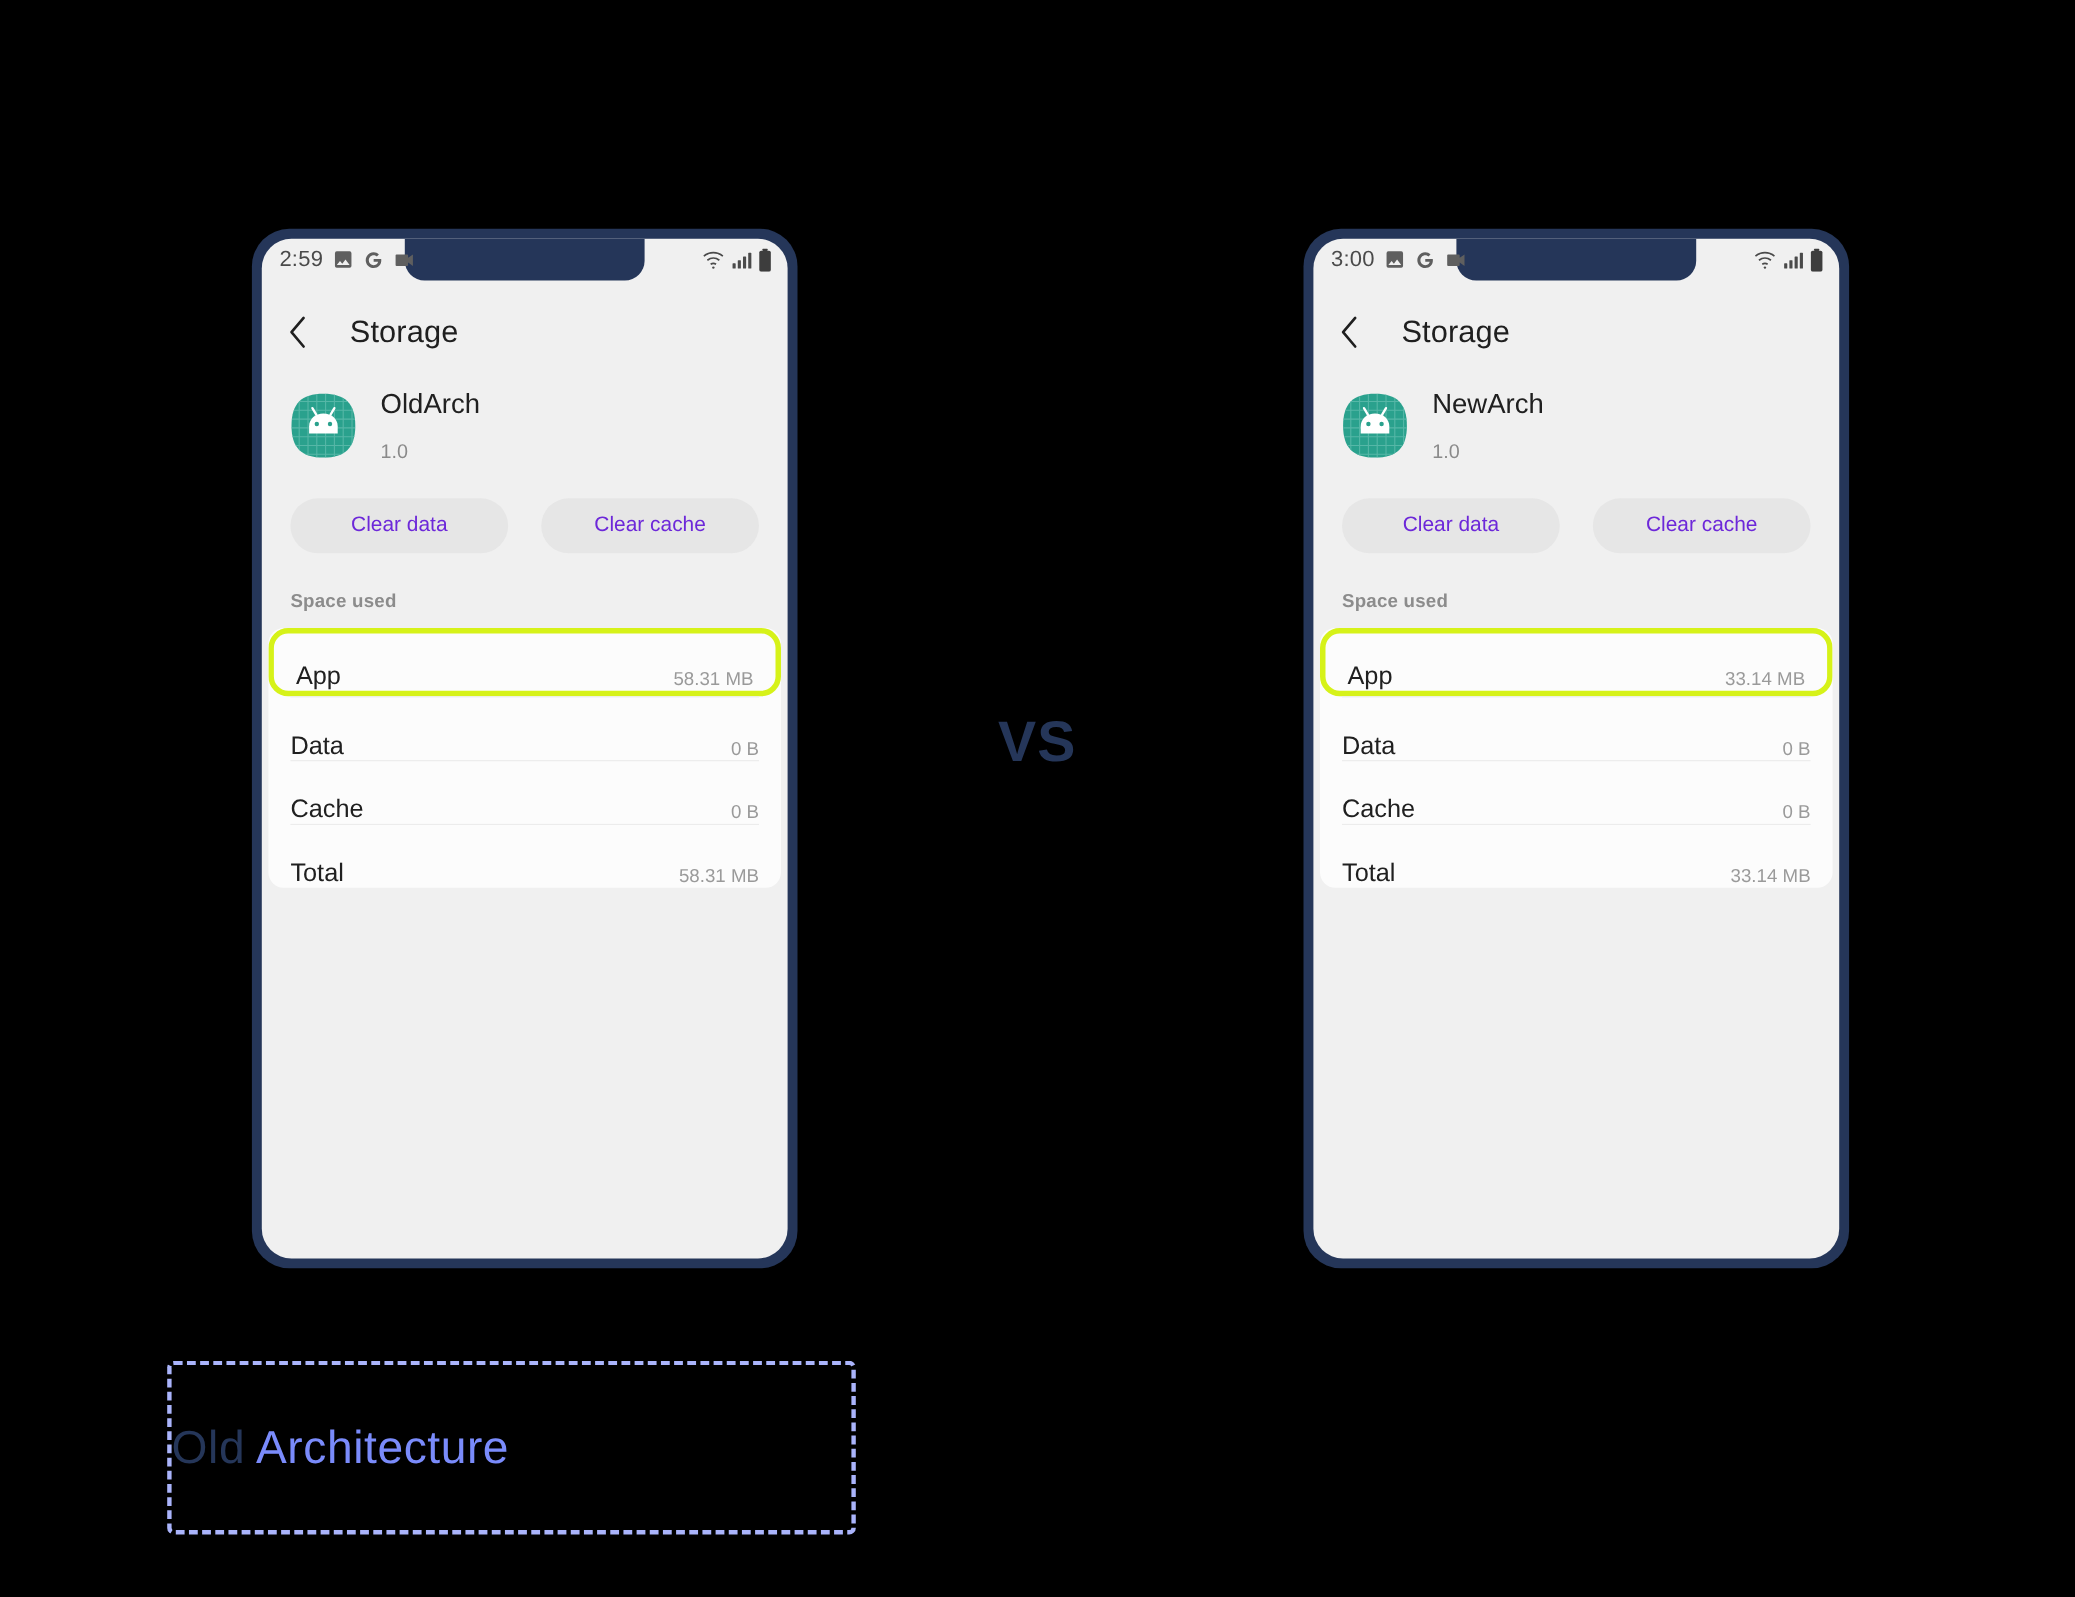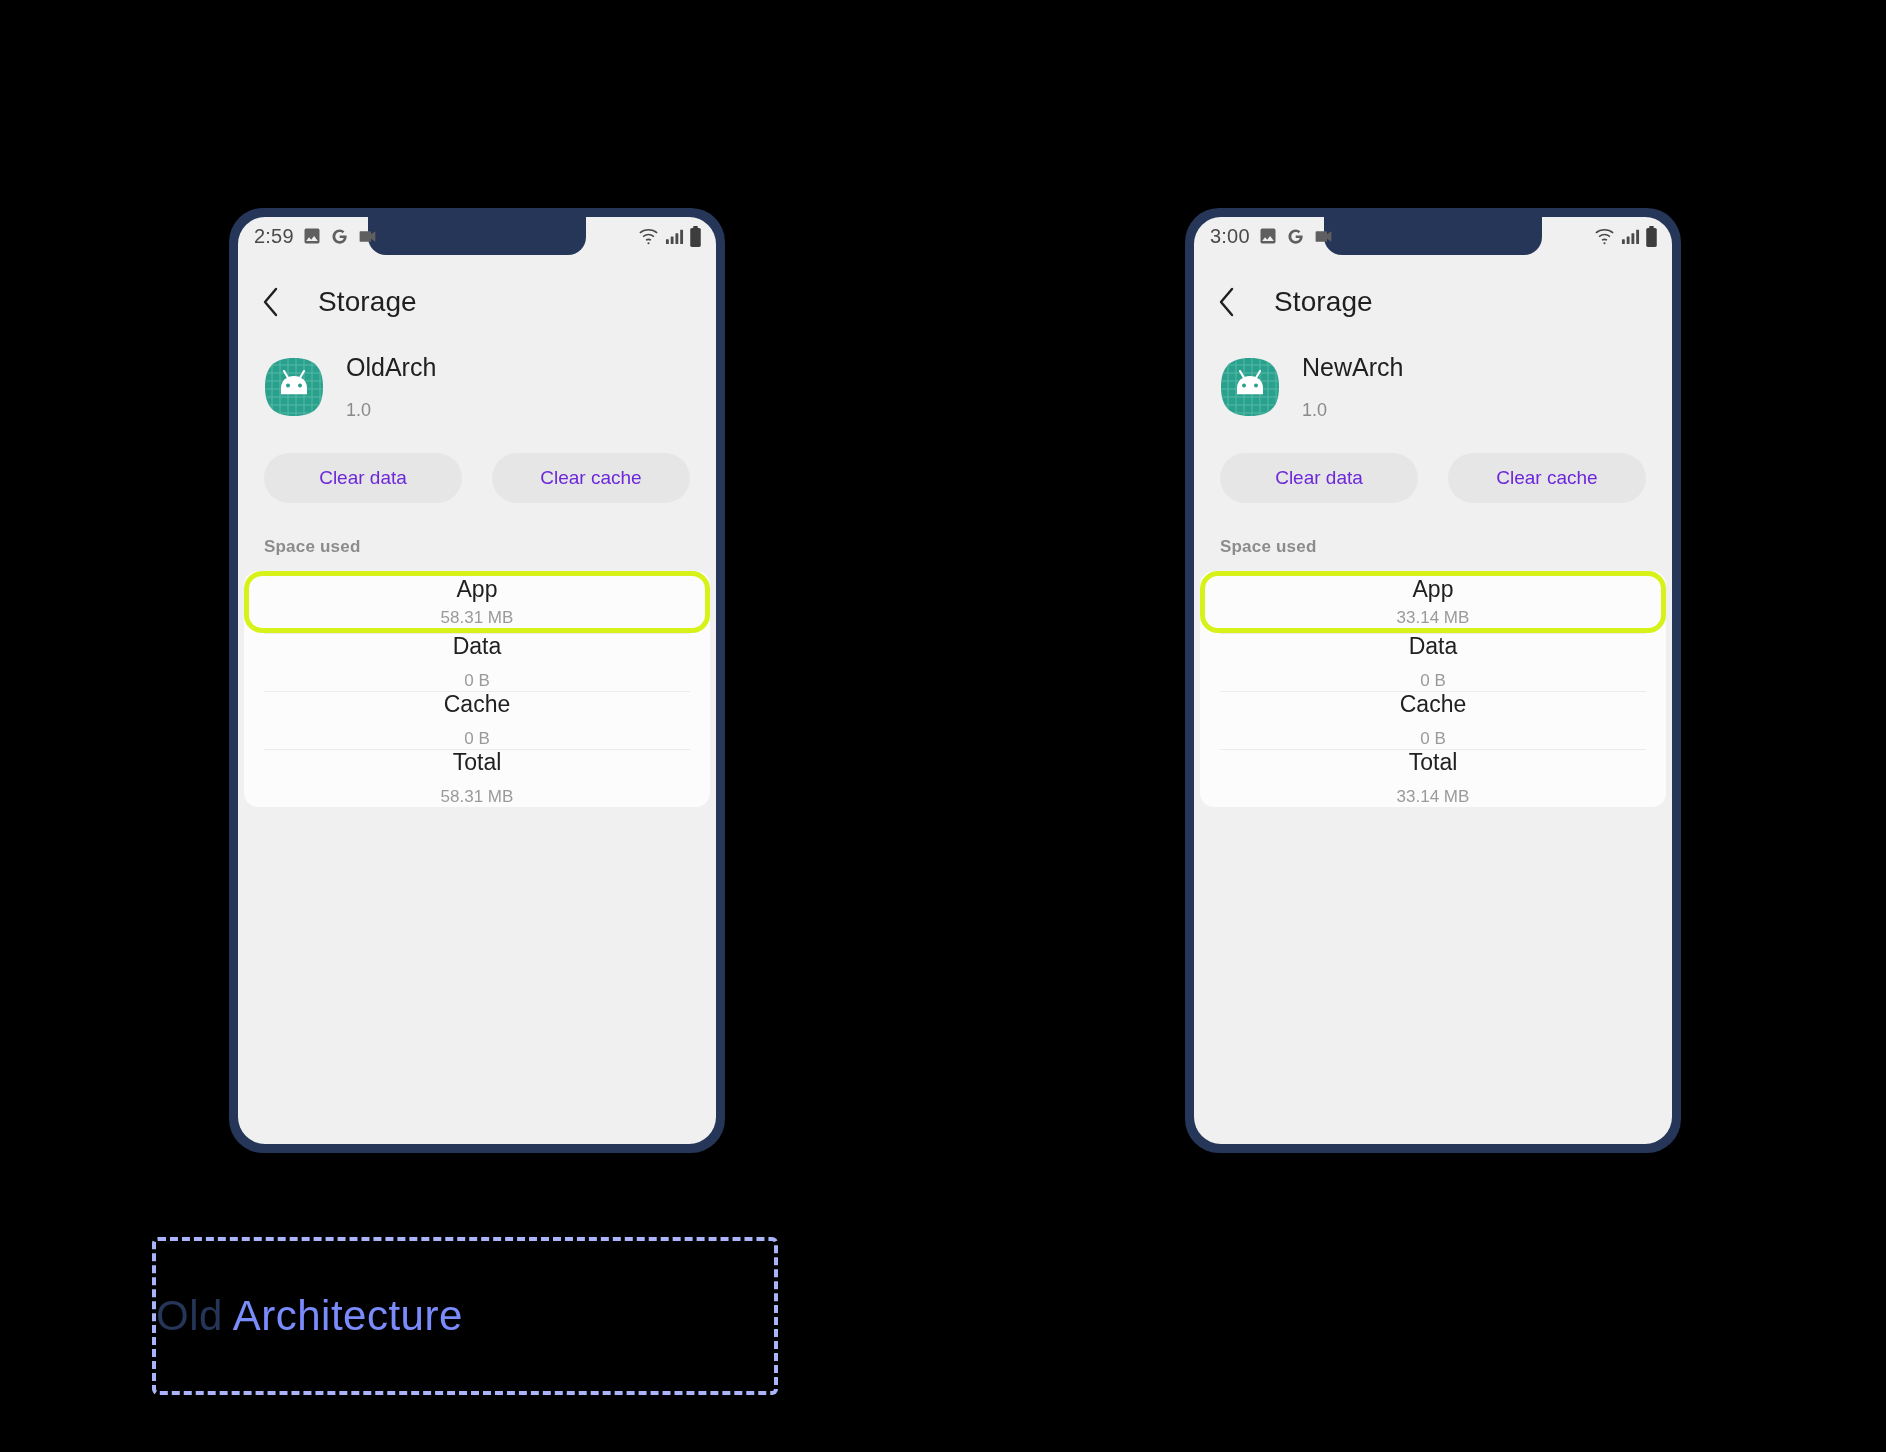--- a/index.html
+++ b/index.html
@@ -144,25 +144,24 @@
 
   .card {
     margin: 14px 6px 0 6px;
     background: #fcfcfc;
     border-radius: 14px;
     overflow: hidden;
   }
   .row {
     position: relative;
     display: flex;
-    align-items: center;
+    align-items: flex-end;
     justify-content: space-between;
     height: 58px;
     padding: 0 20px 0 20px;
-    flex-direction: column;
   }
   .row + .row::before {
     content: "";
     position: absolute;
     top: 0; left: 20px; right: 20px;
     height: 1px;
     background: #ececec;
   }
   .row-label { font-size: 23px; color: #202020; }
   .row-value { font-size: 17px; color: #9a9a9a; }
@@ -305,20 +304,21 @@
           <span class="row-value">0 B</span>
         </div>
         <div class="row">
           <span class="row-label">Total</span>
           <span class="row-value">58.31 MB</span>
         </div>
       </div>
     </div>
   </div>
 
+  <div class="vs">VS</div>
 
   <div class="phone phone-right">
     <div class="screen">
       <div class="notch"></div>
 
       <div class="statusbar">
         <div class="status-left">
           <span class="status-time">3:00</span>
           <svg class="sicon" width="20" height="20" viewBox="0 0 24 24" fill="#5f5f5f">
               <path d="M21 19V5a2 2 0 0 0-2-2H5a2 2 0 0 0-2 2v14a2 2 0 0 0 2 2h14a2 2 0 0 0 2-2zM8.5 13.5l2.5 3 3.5-4.5 4.5 6H5l3.5-4.5z"></path>

